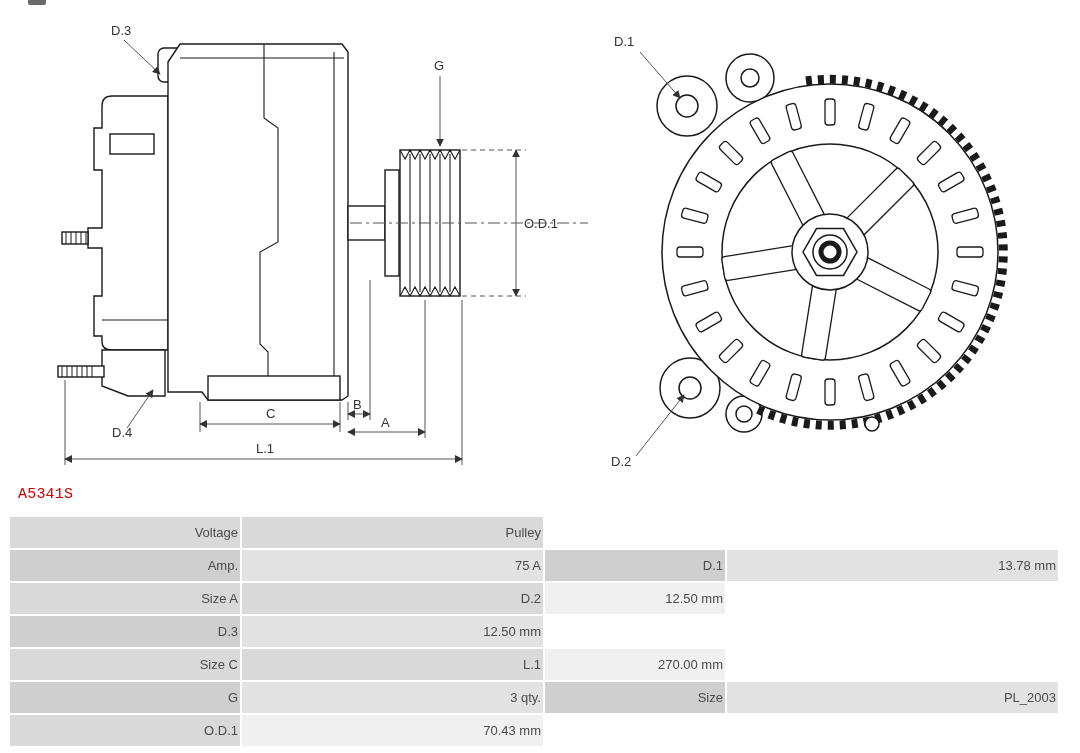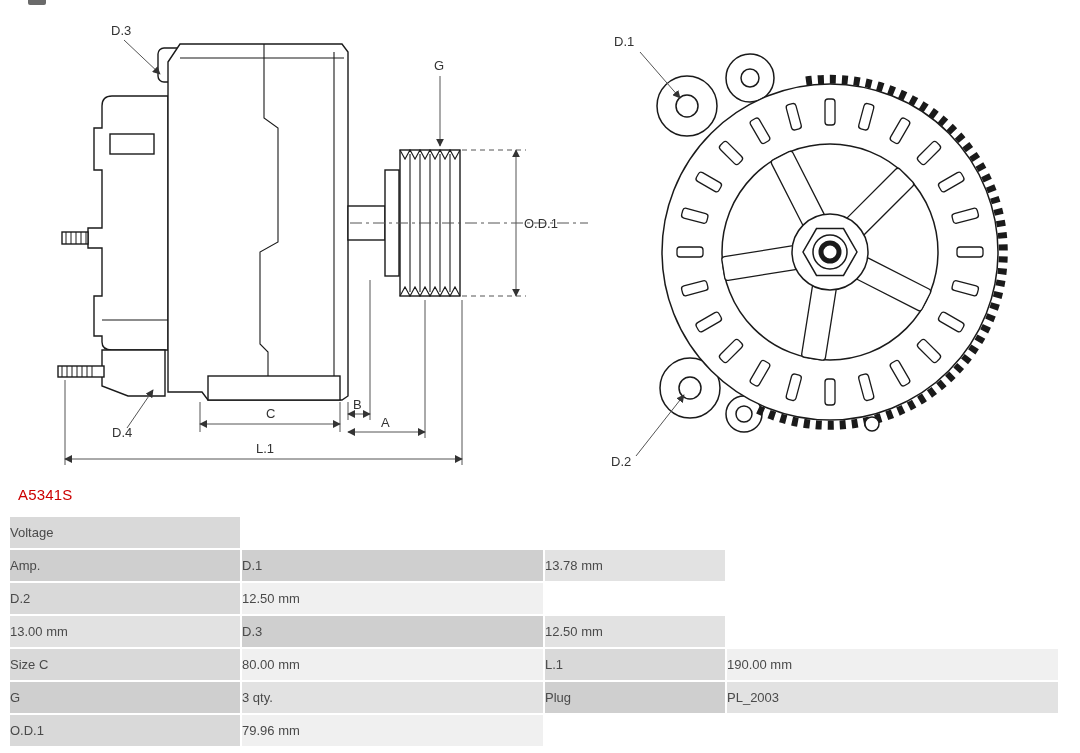--- a/index.html
+++ b/index.html
@@ -3,25 +3,25 @@
 <meta charset="utf-8">
 <style>
   html,body{margin:0;padding:0;background:#fff;}
   body{width:1080px;height:753px;position:relative;overflow:hidden;
        font-family:"Liberation Sans",sans-serif;}
   .corner-artifact{position:absolute;left:28px;top:0;width:18px;height:5px;
        background:#6a6a6a;border-radius:0 0 2px 2px;}
   .diagram-wrap{position:absolute;left:0;top:0;width:1080px;height:485px;}
   svg text{font-family:"Liberation Sans",sans-serif;font-size:13px;fill:#333;}
   .part-number{position:absolute;left:18px;top:486px;font-size:15px;
-       font-weight:500;color:#CC0000;letter-spacing:.2px;}
+       font-weight:500;color:#CC0000;letter-spacing:.2px;font-family:Liberation Mono, monospace;}
   .spec-table{position:absolute;left:10px;top:517px;width:1048px;}
   .spec-row{display:grid;grid-template-columns:230px 301px 180px 331px;
        column-gap:2px;height:31px;margin-bottom:2px;}
-  .cell{font-size:13px;line-height:31px;text-align:left;padding-right:2px;
+  .cell{font-size:13px;line-height:31px;text-align:right;padding-right:2px;
        color:#4a4a4a;overflow:hidden;white-space:nowrap;}
   .spec-row:nth-child(odd) .label{background:#d9d9d9;}
   .spec-row:nth-child(odd) .value{background:#f0f0f0;}
   .spec-row:nth-child(even) .label{background:#cfcfcf;}
   .spec-row:nth-child(even) .value{background:#e2e2e2;}
   .spec-row .blank{background:transparent !important;}
 </style>
 </head>
 <body>
 
@@ -184,46 +184,47 @@
   <text x="614" y="46">D.1</text>
   <text x="611" y="466">D.2</text>
 </svg>
 </div>
 
 <div class="part-number">A5341S</div>
 
 <div class="spec-table">
   <div class="spec-row">
     <div class="cell label">Voltage</div>
+    <div class="cell label">Pulley</div>
   </div>
   <div class="spec-row">
     <div class="cell label">Amp.</div>
+    <div class="cell value">75 A</div>
     <div class="cell label">D.1</div>
     <div class="cell value">13.78 mm</div>
   </div>
   <div class="spec-row">
+    <div class="cell label">Size A</div>
     <div class="cell label">D.2</div>
     <div class="cell value">12.50 mm</div>
   </div>
   <div class="spec-row">
-    <div class="cell value">13.00 mm</div>
     <div class="cell label">D.3</div>
     <div class="cell value">12.50 mm</div>
   </div>
   <div class="spec-row">
     <div class="cell label">Size C</div>
-    <div class="cell value">80.00 mm</div>
     <div class="cell label">L.1</div>
-    <div class="cell value">190.00 mm</div>
+    <div class="cell value">270.00 mm</div>
   </div>
   <div class="spec-row">
     <div class="cell label">G</div>
     <div class="cell value">3 qty.</div>
-    <div class="cell label">Plug</div>
+    <div class="cell label">Size</div>
     <div class="cell value">PL_2003</div>
   </div>
   <div class="spec-row">
     <div class="cell label">O.D.1</div>
-    <div class="cell value">79.96 mm</div>
+    <div class="cell value">70.43 mm</div>
     <div class="cell blank"></div>
     <div class="cell blank"></div>
   </div>
 </div>
 
 </body></html>

